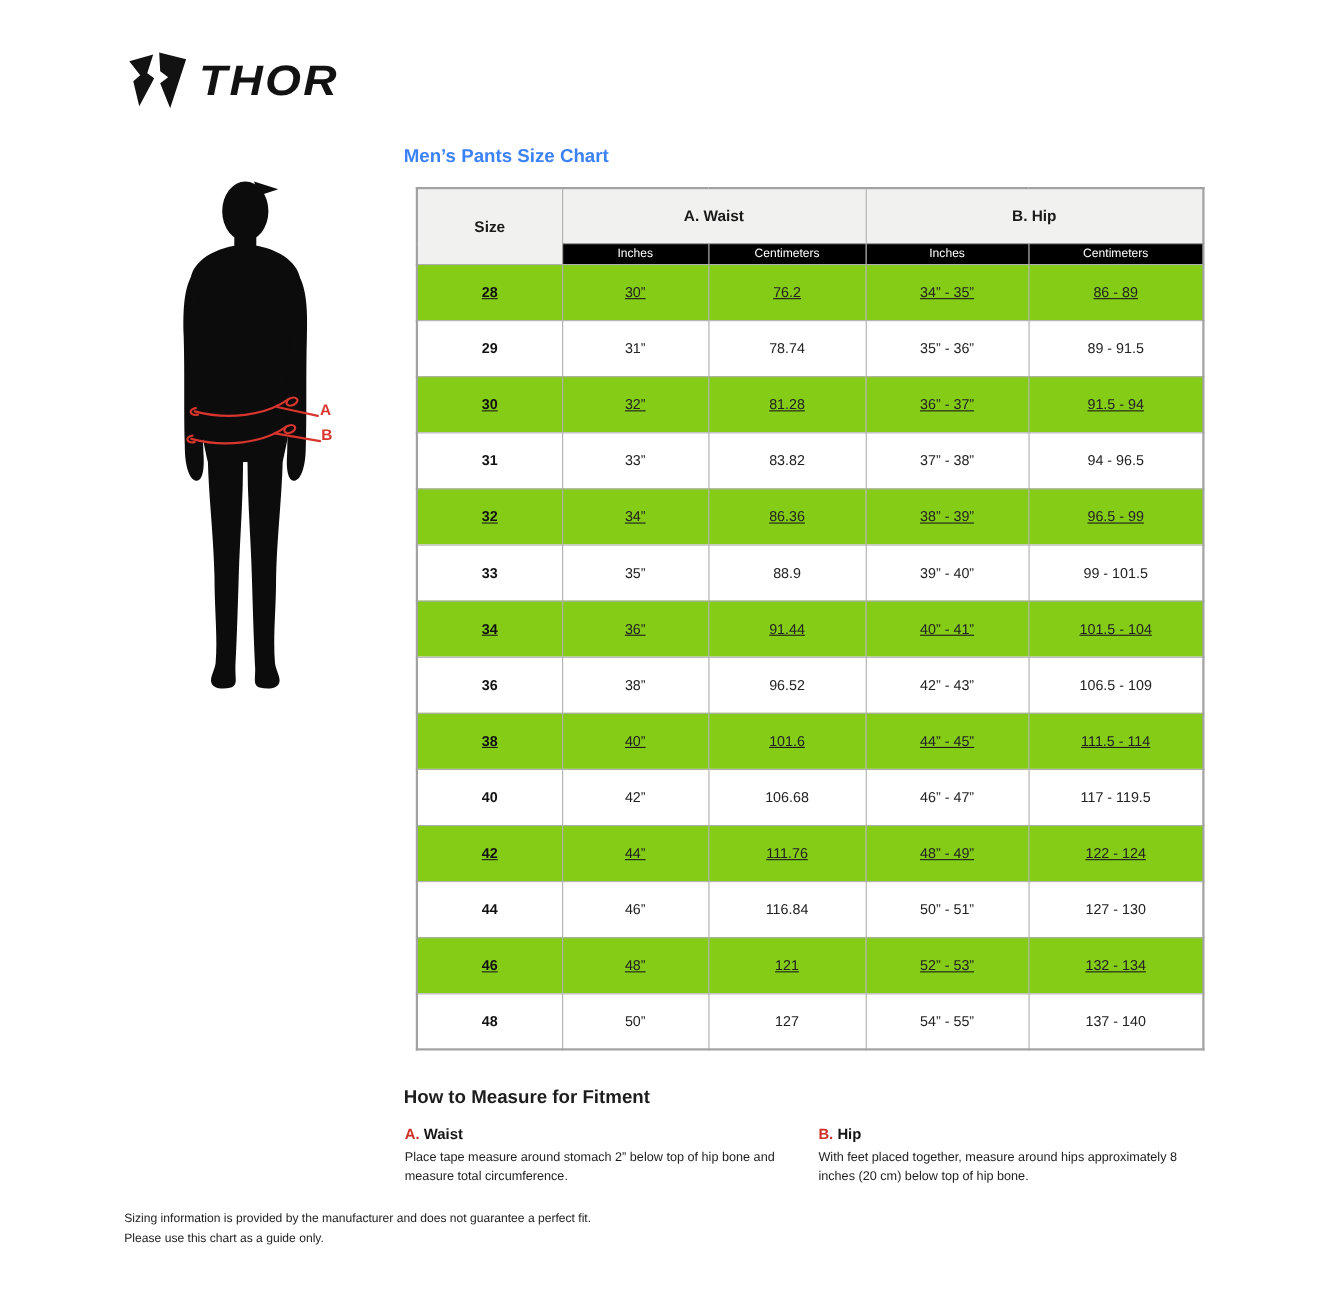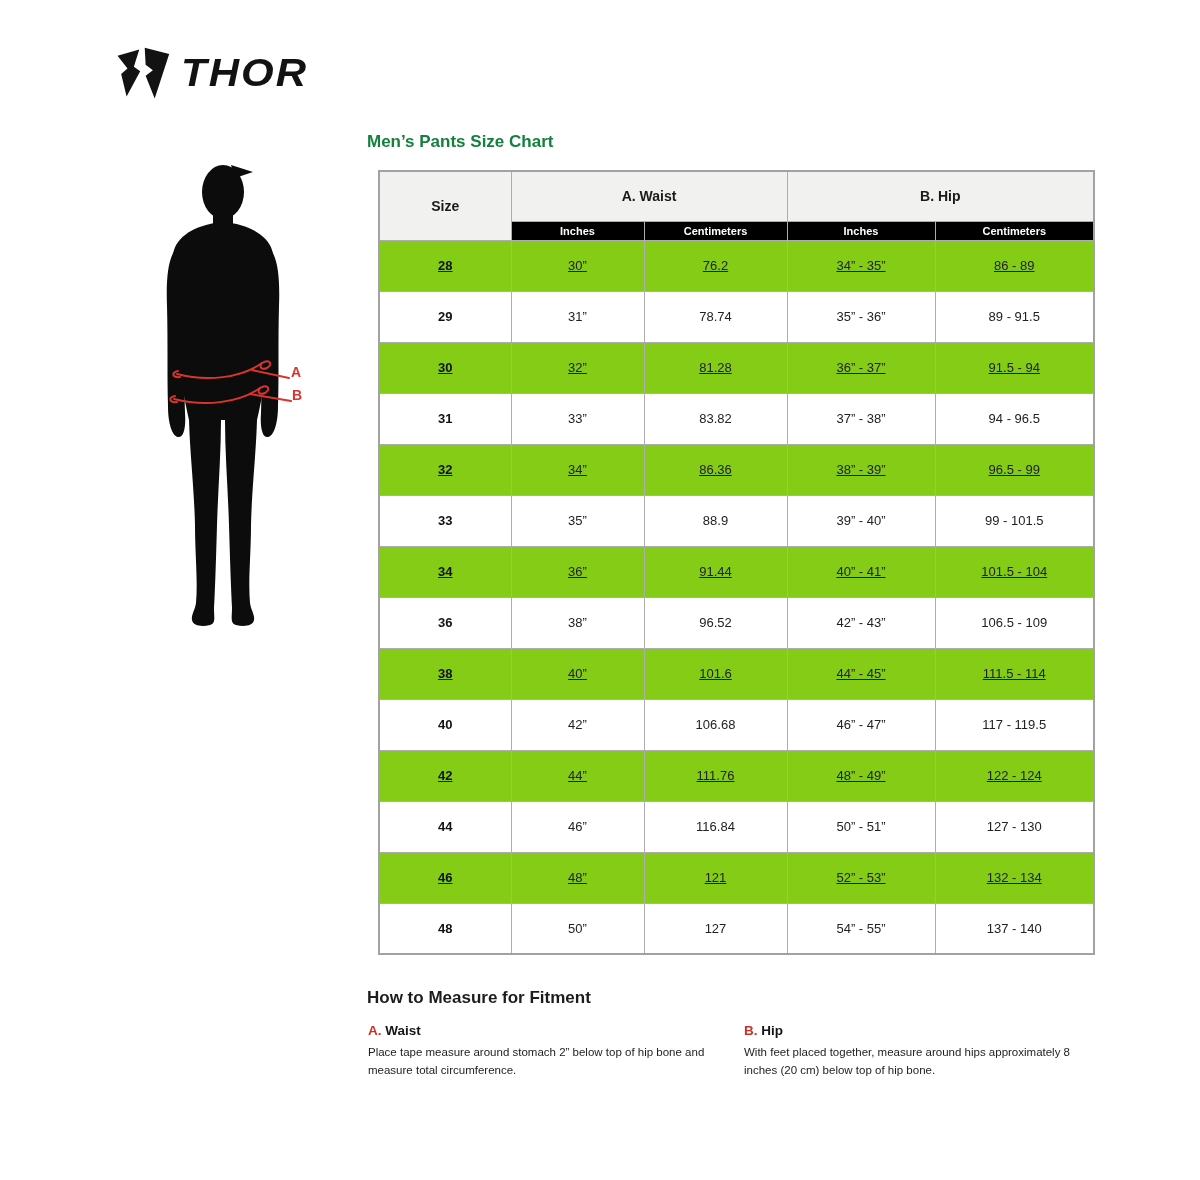--- a/index.html
+++ b/index.html
@@ -44,21 +44,21 @@
   .measure-label.a { left: 291px; top: 364px; }
   .measure-label.b { left: 292px; top: 387px; }
 
   
   .chart-title {
     position: absolute;
     left: 367px;
     top: 132px;
     font-size: 17px;
     font-weight: bold;
-    color: #15803d;
+    color: #3b82f6;
   }
   .size-table {
     position: absolute;
     left: 378px;
     top: 170px;
     width: 715px;
     border-collapse: collapse;
     table-layout: fixed;
     border: 2px solid #a2a2a2;
   }
@@ -74,21 +74,21 @@
     background: #f1f1f0;
     font-size: 14px;
     font-weight: bold;
     color: #1a1a1a;
   }
   .size-table thead tr.sub-head th {
     height: 19px;
     background: #000000;
     color: #ffffff;
     font-size: 11px;
-    font-weight: bold;
+    font-weight: normal;
   }
   .size-table tbody td { height: 51px; font-size: 13px; color: #222; }
   .size-table tbody td.size-cell { font-weight: bold; color: #111; }
   .size-table tbody tr.odd { background: #84cc16; text-decoration: underline; }
   .size-table tbody tr.even { background: #ffffff; padding-left: 16px; }
 
   
   .measure-title {
     position: absolute;
     left: 367px;
@@ -292,14 +292,18 @@
   </div>
 
   <div class="measure-col col-b">
     <div class="measure-heading">
       <span class="key">B.</span>
       <span>Hip</span>
     </div>
     <div class="measure-text">With feet placed together, measure around hips approximately 8 inches (20 cm) below top of hip bone.</div>
   </div>
 
+  <div class="footer-note">
+    <div>Sizing information is provided by the manufacturer and does not guarantee a perfect fit.</div>
+    <div>Please use this chart as a guide only.</div>
+  </div>
 
 </div>
 
 </body></html>

